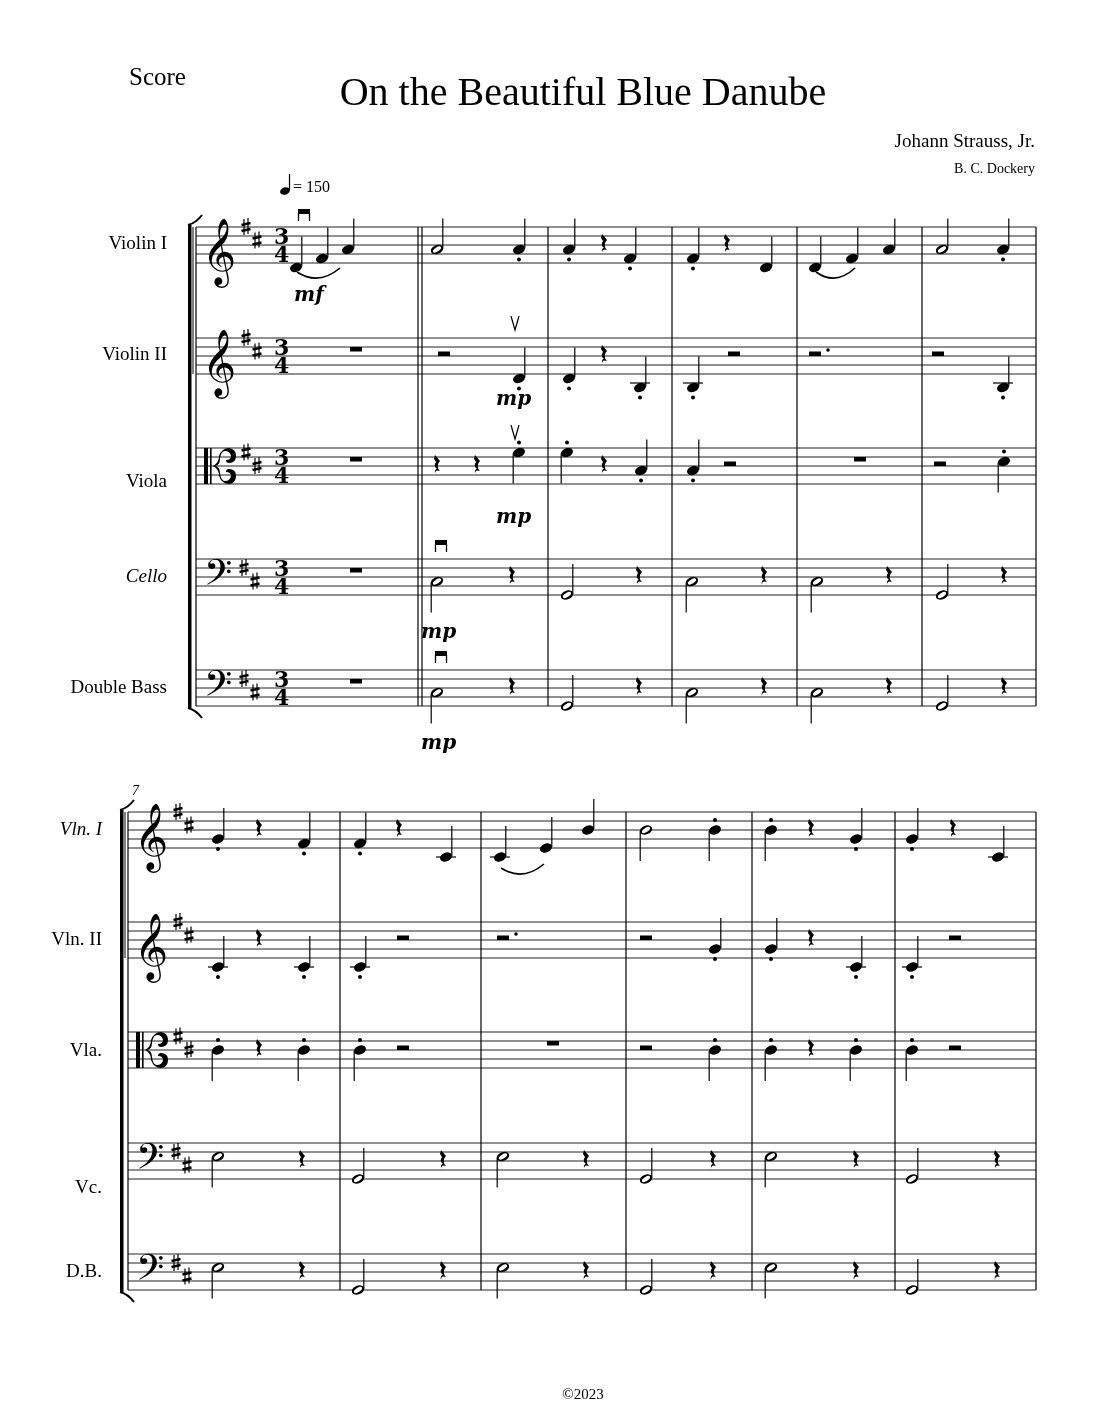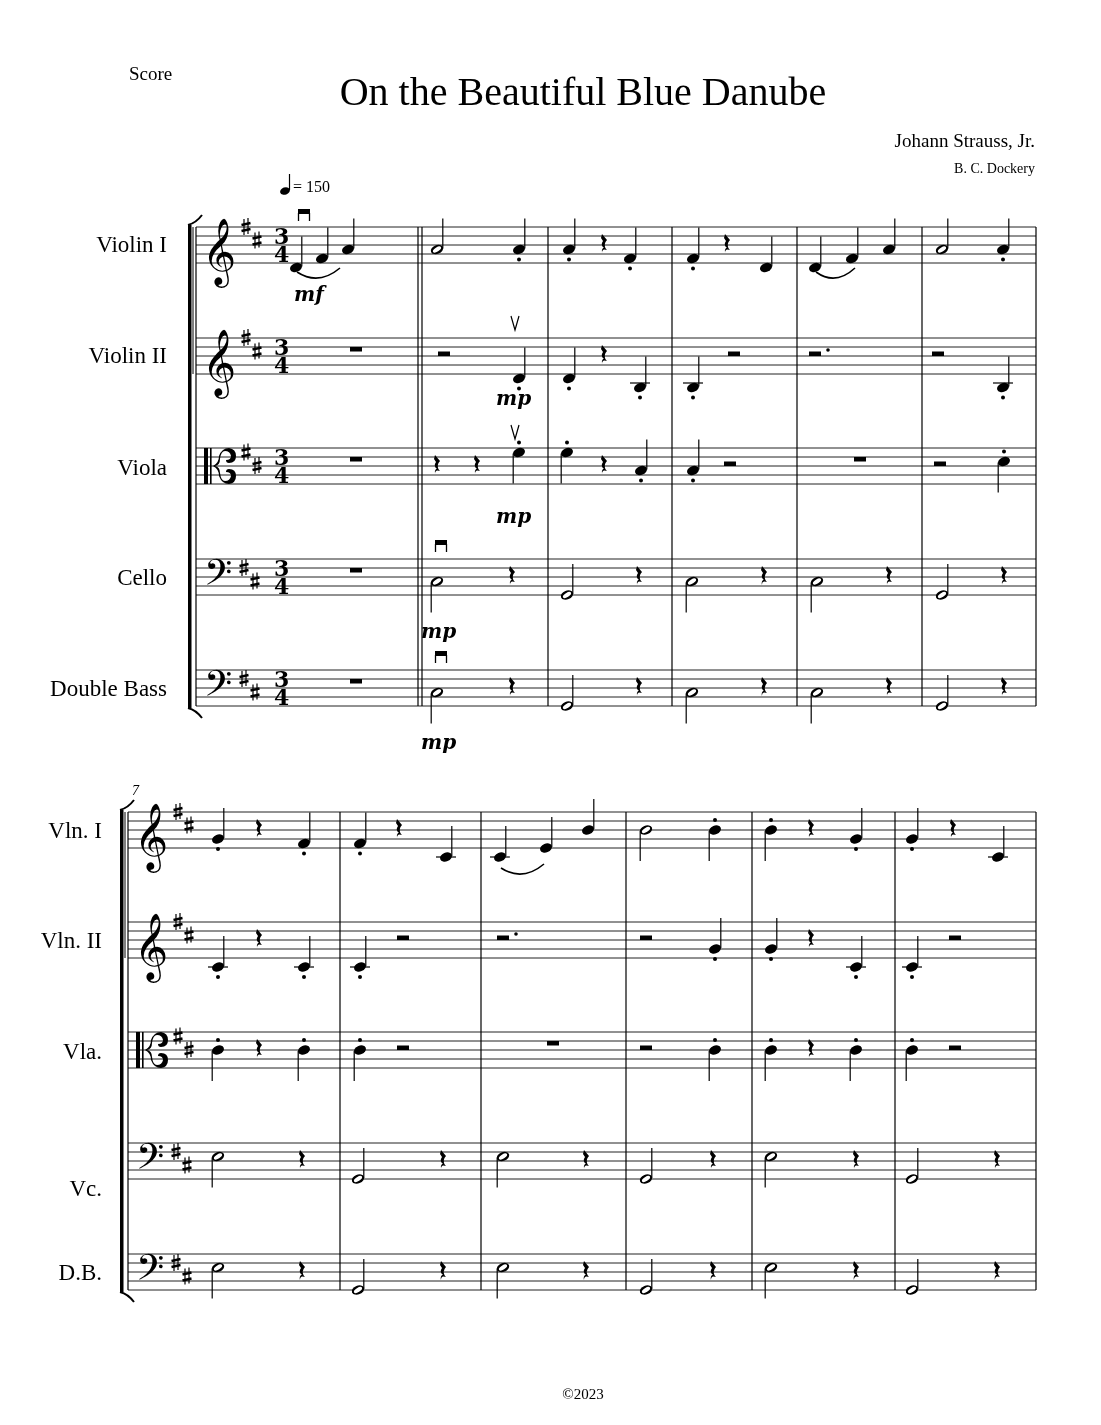--- a/index.html
+++ b/index.html
@@ -1,48 +1,48 @@
 <!DOCTYPE html>
 <html><head>
 <meta charset="utf-8">
 <style>
   html,body{margin:0;padding:0;background:#fff;}
   body{width:1101px;height:1425px;position:relative;overflow:hidden;font-family:"Liberation Serif","DejaVu Serif",serif;color:#000;}
   .txt{position:absolute;white-space:nowrap;}
-  #score-label{left:129px;top:63px;font-size:19px;}
+  #score-label{left:129px;top:63px;font-size:25px;}
   #title{left:0;width:1166px;text-align:center;top:68px;font-size:40px;}
   #composer{right:66px;top:130px;font-size:19px;text-align:center;}
   #arranger{right:66px;top:161px;font-size:14px;}
   #tempo{left:279px;top:174px;font-size:16px;}
   #copyright{left:0;width:1166px;text-align:center;top:1386px;font-size:15px;}
-  .inst{position:absolute;font-size:23px;text-align:left;white-space:nowrap;}
+  .inst{position:absolute;font-size:19px;text-align:left;white-space:nowrap;}
   svg#score{position:absolute;left:0;top:0;}
   .dyn{font-family:"DejaVu Serif",serif;font-style:italic;font-weight:bold;font-size:20px;}
 </style>
 </head>
 <body>
 
 <div class="txt" id="score-label">Score</div>
 <div class="txt" id="title">On the Beautiful Blue Danube</div>
 <div class="txt" id="composer">Johann Strauss, Jr.</div>
 <div class="txt" id="arranger">B. C. Dockery</div>
 <div class="txt" id="tempo">
   <svg width="14" height="22" style="vertical-align:-4px">
     <ellipse cx="6" cy="17" rx="5" ry="3.6" transform="rotate(-20 6 17)" fill="#000"></ellipse>
     <line x1="10.5" y1="16" x2="10.5" y2="0" stroke="#000" stroke-width="1.2"></line>
   </svg><span>= 150</span>
 </div>
 
 <div class="inst" style="right:934px;top:232px;">Violin I</div>
 <div class="inst" style="right:934px;top:343px;margin-left:20px;">Violin II</div>
-<div class="inst" style="right:934px;top:455px;margin-left:16px;">Viola</div>
-<div class="inst" style="right:934px;top:565px;">Cello</div>
+<div class="inst" style="right:934px;top:470px;margin-left:16px;">Viola</div>
+<div class="inst" style="right:934px;top:565px;font-style:italic;">Cello</div>
 <div class="inst" style="right:934px;top:676px;">Double Bass</div>
 
-<div class="inst" style="right:999px;top:818px;">Vln. I</div>
+<div class="inst" style="right:999px;top:818px;font-style:italic;">Vln. I</div>
 <div class="inst" style="right:999px;top:928px;">Vln. II</div>
 <div class="inst" style="right:999px;top:1039px;">Vla.</div>
 <div class="inst" style="right:999px;top:1149px;margin-top:27px;">Vc.</div>
 <div class="inst" style="right:999px;top:1260px;">D.B.</div>
 
 <div class="txt" id="copyright">©2023</div>
 
 <svg id="score" width="1101" height="1425">
   <defs>
 

